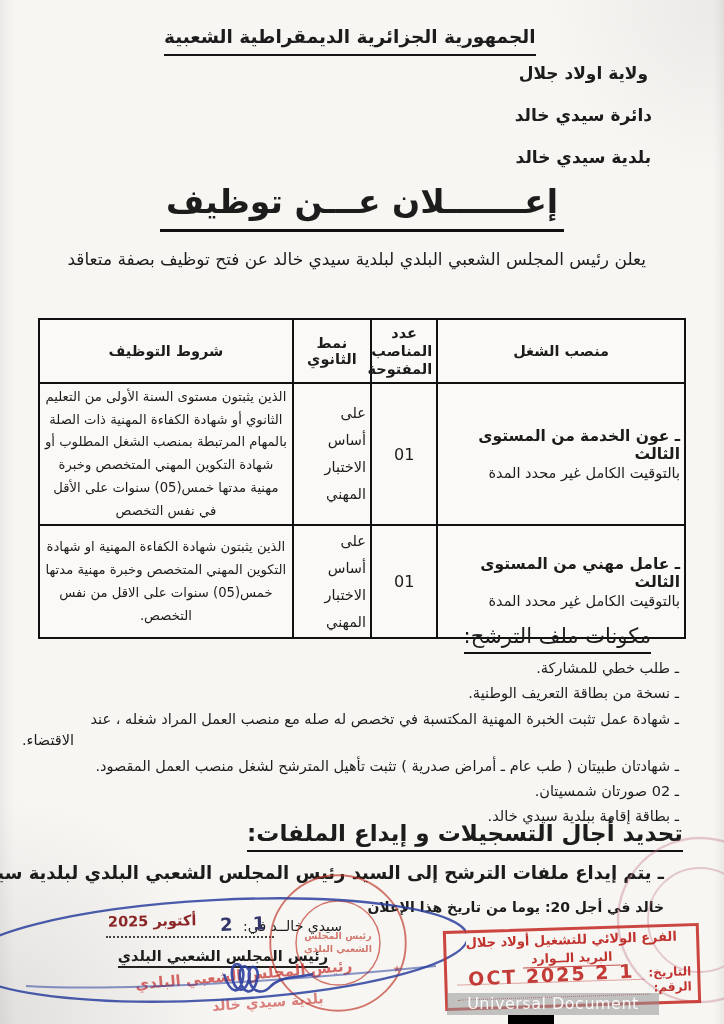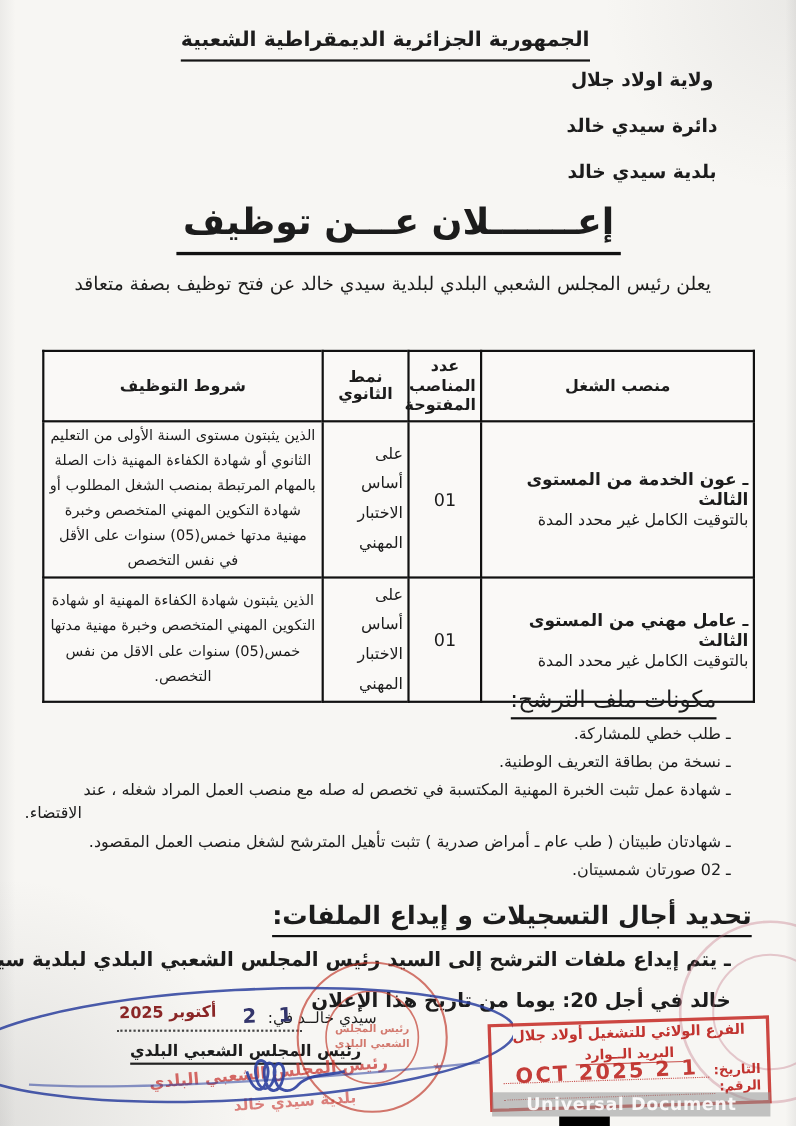--- a/index.html
+++ b/index.html
@@ -38,48 +38,48 @@
   tr.r2 td.c-pos{height:96px;}
   .pos-main{font-size:15.5px;font-weight:bold;display:block;margin-bottom:2px;}
   .pos-sub{font-size:14.5px;display:block;}
   td.c-count{text-align:center;font-size:16px;}
   td.c-mode{text-align:right;font-size:14.5px;line-height:1.85;padding:2px 10px;}
   td.c-cond{text-align:center;font-size:13.2px;line-height:1.72;padding:3px 5px;margin-left:20px;}
 
   .sec-head{right:73px;font-size:21px;font-weight:normal;}
   .sec-head span{border-bottom:2.6px solid #111;padding-bottom:4px;}
   .files-head{top:624px;}
-  .files-list{top:660px;right:60px;left:22px;text-align:right;font-size:14.5px;}
+  .files-list{top:660px;right:45px;left:22px;text-align:right;font-size:14.5px;}
   .files-list div{margin-bottom:8px;line-height:1.2;}
   .files-list .wrap-left{text-align:left;margin-top:-4px;}
 
   .deadline-head{top:820px;right:41px;font-size:23px;font-weight:bold;}
   .deadline-head span{border-bottom:2.8px solid #111;padding-bottom:4px;}
   .dl1{top:862px;right:60px;font-size:18px;font-weight:bold;white-space:nowrap;}
-  .dl2{top:899px;right:60px;font-size:18px;font-weight:bold;white-space:nowrap;}
+  .dl2{top:899px;right:60px;font-size:14px;font-weight:bold;white-space:nowrap;}
 
   .date-label{top:918px;right:382px;font-size:14px;white-space:nowrap;}
   .date-dots{top:936px;left:106px;width:168px;border-bottom:2px dotted #444;height:0;}
   .stamp-day{top:913px;left:220px;font-size:18px;font-weight:bold;color:#33356b;letter-spacing:7px;transform:rotate(-2deg);}
   .stamp-month{top:913px;left:108px;font-size:14.5px;font-weight:bold;color:#8a2626;transform:rotate(-1deg);white-space:nowrap;}
 
   .sig-title{top:948px;right:396px;font-size:14.5px;font-weight:bold;white-space:nowrap;border-bottom:2px solid #222;padding-bottom:2px;}
   .red-dup{top:966px;right:372px;font-size:15px;font-weight:bold;color:rgba(198,48,44,.72);transform:rotate(-5deg);white-space:nowrap;}
   .red-dup2{top:994px;right:400px;font-size:14px;font-weight:bold;color:rgba(198,48,44,.6);transform:rotate(-4deg);white-space:nowrap;}
 
   .svg-layer{position:absolute;pointer-events:none;}
 
   .in-stamp{top:927px;left:444px;width:250px;height:74px;border:3px solid rgba(198,45,40,.88);color:rgba(190,40,36,.95);transform:rotate(-1.8deg);font-weight:bold;text-align:center;}
   .in-l1{font-size:13px;margin-top:2px;white-space:nowrap;}
   .in-l2{font-size:12.5px;border-bottom:1.6px solid rgba(190,40,36,.8);display:inline-block;padding:0 8px 1px 8px;margin-top:1px;}
   .in-row{display:flex;align-items:flex-end;font-size:12px;padding:0 6px;margin-top:1px;}
   .in-row .lead{border-bottom:1.6px dotted rgba(190,40,36,.8);flex:1;height:12px;margin:0 4px;}
   .in-date{position:absolute;left:4px;top:33px;width:200px;font-size:19px;letter-spacing:2px;transform:rotate(-1deg);color:rgba(190,40,36,.9);white-space:nowrap;text-align:center;}
 
-  .watermark{top:993px;left:447px;width:253px;height:22px;background:rgba(150,150,150,.55);color:rgba(255,255,255,.9);font-size:16px;line-height:22px;text-align:center;letter-spacing:.5px;font-weight:bold;direction:ltr;}
+  .watermark{top:993px;left:447px;width:212px;height:22px;background:rgba(150,150,150,.55);color:rgba(255,255,255,.9);font-size:16px;line-height:22px;text-align:center;letter-spacing:.5px;font-weight:normal;direction:ltr;}
   .black-box{top:1015px;left:508px;width:46px;height:9px;background:#000;}
 </style>
 </head>
 <body>
 
 <div class="page">
 
   <div class="abs republic">الجمهورية الجزائرية الديمقراطية الشعبية</div>
   <div class="abs admin">
     <div>ولاية اولاد جلال</div>
@@ -133,20 +133,21 @@
   <div class="abs sec-head files-head">
     <span>مكونات ملف الترشح:</span>
   </div>
   <div class="abs files-list">
     <div>ـ طلب خطي للمشاركة.</div>
     <div>ـ نسخة من  بطاقة التعريف الوطنية.</div>
     <div>ـ شهادة عمل تثبت الخبرة المهنية المكتسبة في تخصص له صله مع منصب العمل المراد شغله ، عند</div>
     <div class="wrap-left">الاقتضاء.</div>
     <div>ـ شهادتان طبيتان ( طب عام ـ أمراض صدرية ) تثبت تأهيل المترشح لشغل منصب العمل المقصود.</div>
     <div>ـ  02   صورتان شمسيتان.</div>
+    <div>ـ بطاقة إقامة ببلدية سيدي خالد.</div>
   </div>
 
   <div class="abs deadline-head">
     <span>تحديد أجال التسجيلات و إيداع الملفات:</span>
   </div>
   <div class="abs dl1">ـ يتم إيداع ملفات الترشح إلى السيد رئيس المجلس الشعبي البلدي لبلدية سيدي</div>
   <div class="abs dl2">خالد في أجل 20: يوما من تاريخ هذا الإعلان</div>
 
   <div class="abs date-label">سيدي خالــد في:</div>
   <div class="abs date-dots"></div>

